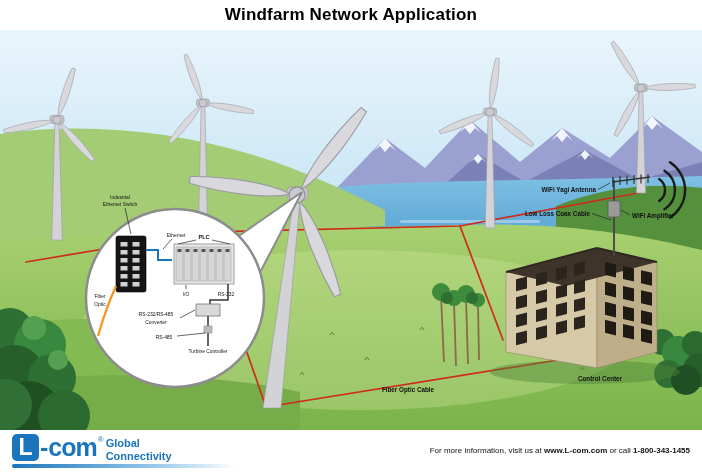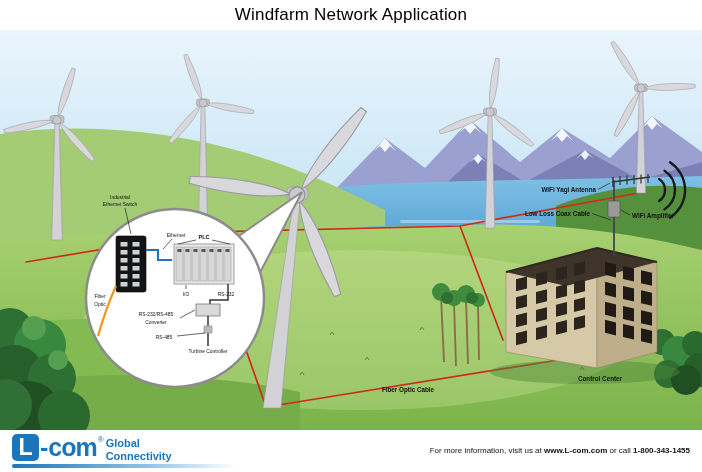--- a/index.html
+++ b/index.html
@@ -1,19 +1,19 @@
 <!DOCTYPE html>
 <html><head>
 <meta charset="utf-8">
 <style>
   html,body{margin:0;padding:0;}
   body{width:702px;height:472px;background:#fff;font-family:"Liberation Sans",sans-serif;overflow:hidden;}
   .page{width:702px;height:472px;display:flex;flex-direction:column;}
   .header{height:30px;display:flex;align-items:center;justify-content:center;}
-  .title{font-size:17px;font-weight:normal;color:#000;letter-spacing:.2px;}
+  .title{font-size:17px;font-weight:bold;color:#000;letter-spacing:.2px;}
   .scene-wrap{height:400px;}
   svg{display:block;}
   .tower{fill:#d2d2d7;stroke:#9b9ba2;stroke-width:.6;}
   .nacelle{fill:#c4c4ca;stroke:#93939a;stroke-width:.6;}
   .leader{stroke:#222;stroke-width:.7;fill:none;}
   .clbl{font:4.9px/1 "Liberation Sans",sans-serif;fill:#111;}
   .clbl-b{font:bold 5.6px/1 "Liberation Sans",sans-serif;fill:#111;}
   .slbl{font:bold 6.3px/1 "Liberation Sans",sans-serif;fill:#111;}
   .footer{height:42px;display:flex;align-items:center;justify-content:space-between;padding:0 12px;box-sizing:border-box;}
   .logo-row{display:flex;align-items:flex-start;}

